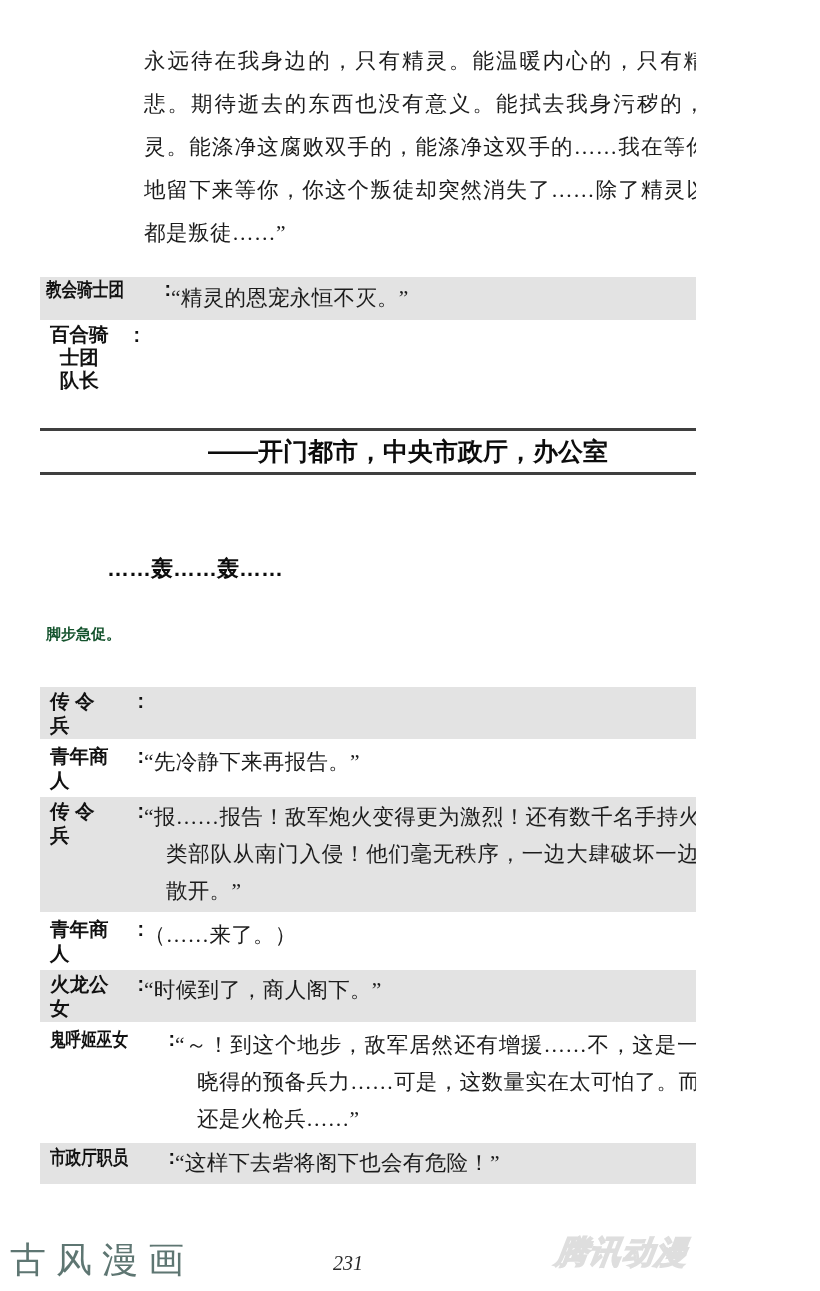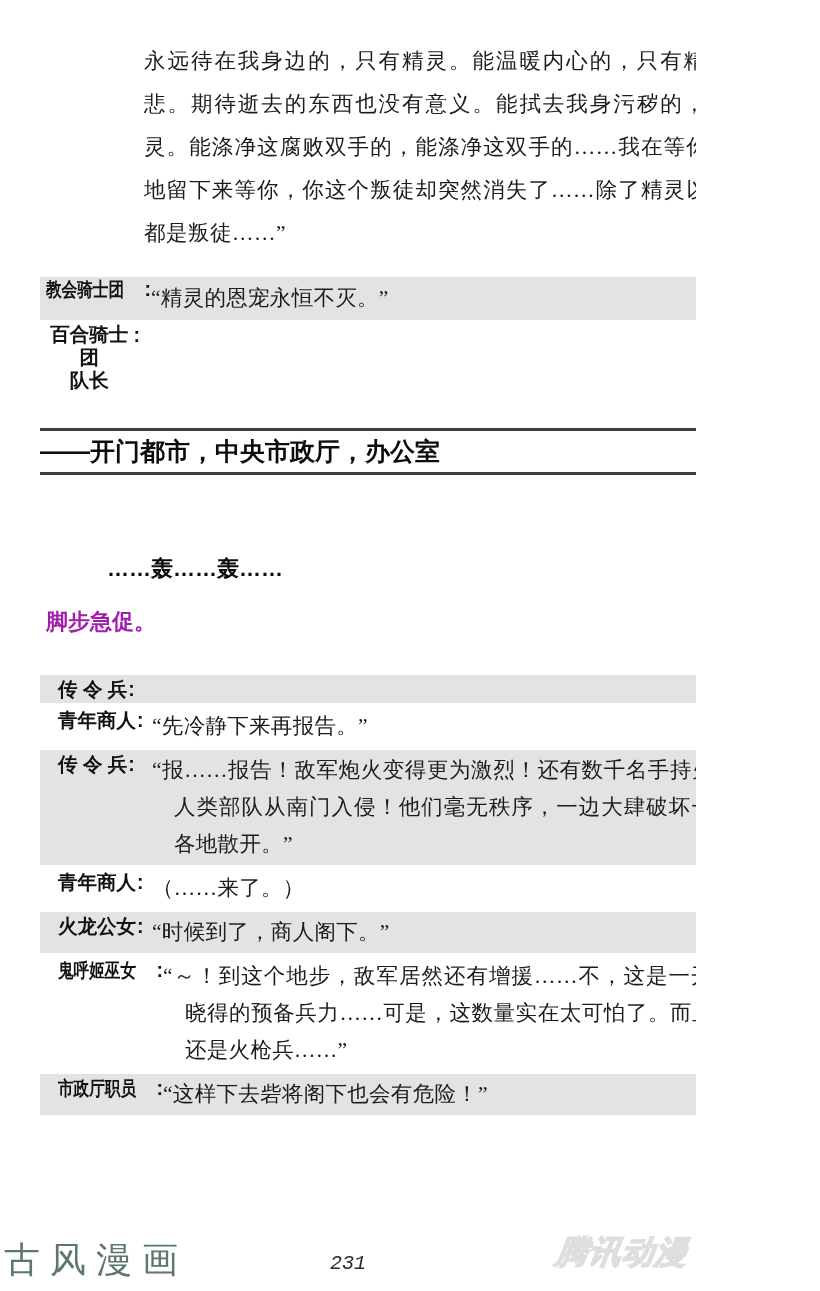--- a/index.html
+++ b/index.html
@@ -21,34 +21,35 @@
     font-size:21.5px;
     line-height:43px;
     text-align:justify;
     letter-spacing:0.5px;
   }
   
   .drow{
     display:flex;
     align-items:flex-start;
     margin-bottom:3px;
-    padding:2px 12px;
+    padding:2px 4px;
   }
   .drow.shaded{ background:#e3e3e3; }
   .spk-box{
     flex:0 0 100px;
     display:flex;
     align-items:flex-start;
     padding-left:6px;
     box-sizing:border-box;
     font-family:"Liberation Sans","DejaVu Sans",sans-serif;
     font-weight:bold;
     font-size:19.5px;
     line-height:24px;
     color:#111;
+    gap:20px;
   }
   .spk{ display:inline-block; white-space:pre-line; }
   .s5 .spk{ transform:scaleX(0.8); transform-origin:left center; white-space:nowrap; }
   .spk-multi .spk{ text-align:center; line-height:23px; }
   .colon{ font-weight:bold; margin-left:1px; }
   .dtext{
     flex:1;
     font-size:21.5px;
     text-align:justify;
     letter-spacing:0.3px;
@@ -57,64 +58,63 @@
     padding-right:6px;
   }
   .prelude .dtext{ line-height:43px; }
   .prelude .drow{ padding:0; }
   .table .dtext{ line-height:37px; }
   
   .scene-heading{
     margin-top:36px;
     border-top:3px solid #3f3f3f;
     border-bottom:3px solid #3f3f3f;
-    text-align:left;
+    text-align:center;
     font-family:"Liberation Sans","DejaVu Sans",sans-serif;
     font-weight:bold;
     font-size:25px;
     line-height:41px;
     color:#0c0c0c;
   }
   
   .sfx{
     margin-top:82px;
     margin-left:67px;
     font-family:"Liberation Sans","DejaVu Sans",sans-serif;
     font-weight:bold;
     font-size:22px;
     line-height:24px;
     color:#0c0c0c;
   }
   .action{
-    margin-top:28px;
+    margin-top:40px;
     margin-left:6px;
     font-family:"Liberation Sans","DejaVu Sans",sans-serif;
     font-weight:bold;
-    font-size:22px;
+    font-size:15px;
     line-height:26px;
-    color:#a21caf;
+    color:#14532d;
   }
   .table{ margin-top:40px; }
   
   .footer-logo{
     position:absolute;
-    left:4px;bottom:6px;
+    left:10px;bottom:6px;
     font-family:"Liberation Serif","DejaVu Serif",serif;
     font-size:36px;
     letter-spacing:10px;
     color:#5e7672;
   }
   .page-number{
     position:absolute;
     left:0;right:0;bottom:16px;
     text-align:center;
     font-style:italic;
     font-size:20px;
     color:#2a2a2a;
-    font-family:Liberation Mono, monospace;
   }
   .watermark{
     position:absolute;
     right:8px;bottom:16px;
     font-family:"Liberation Sans","DejaVu Sans",sans-serif;
     font-weight:bold;
     font-style:italic;
     font-size:32px;
     letter-spacing:1px;
     color:#f3f3f3;

